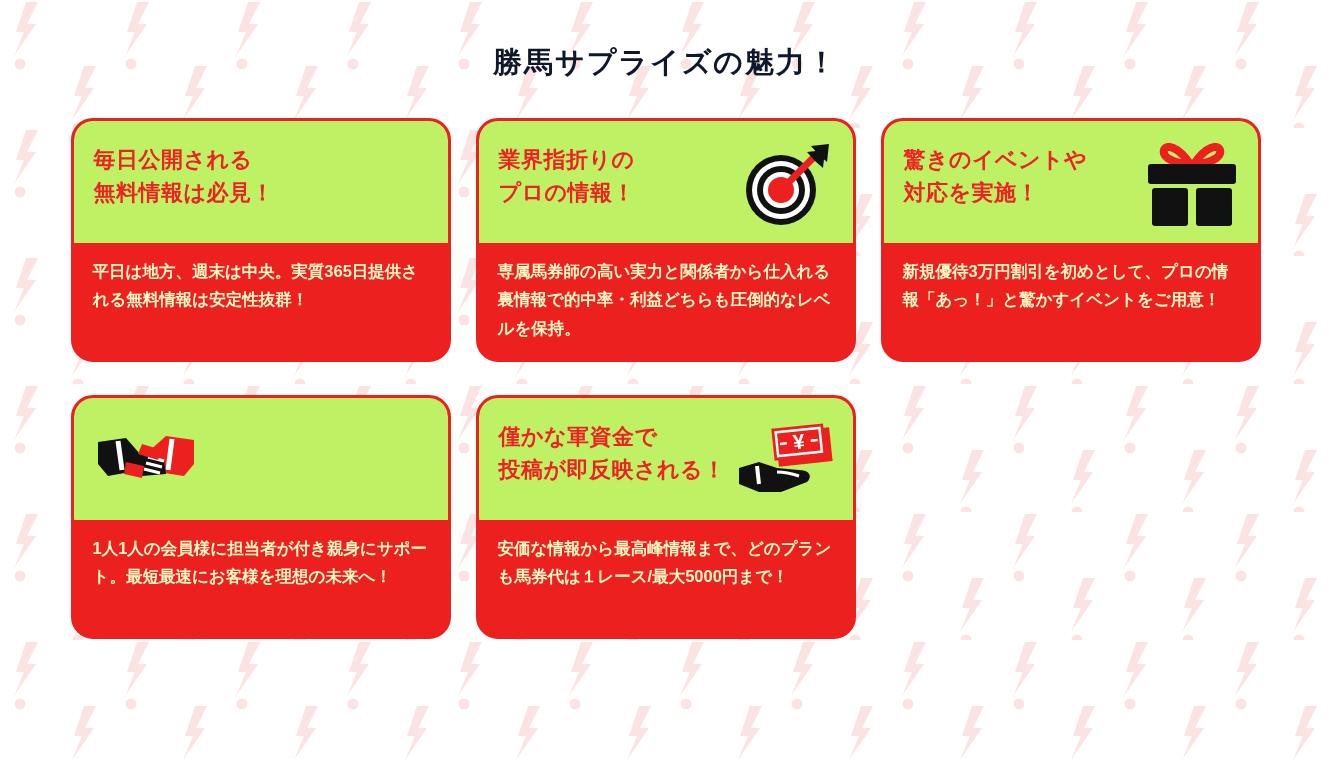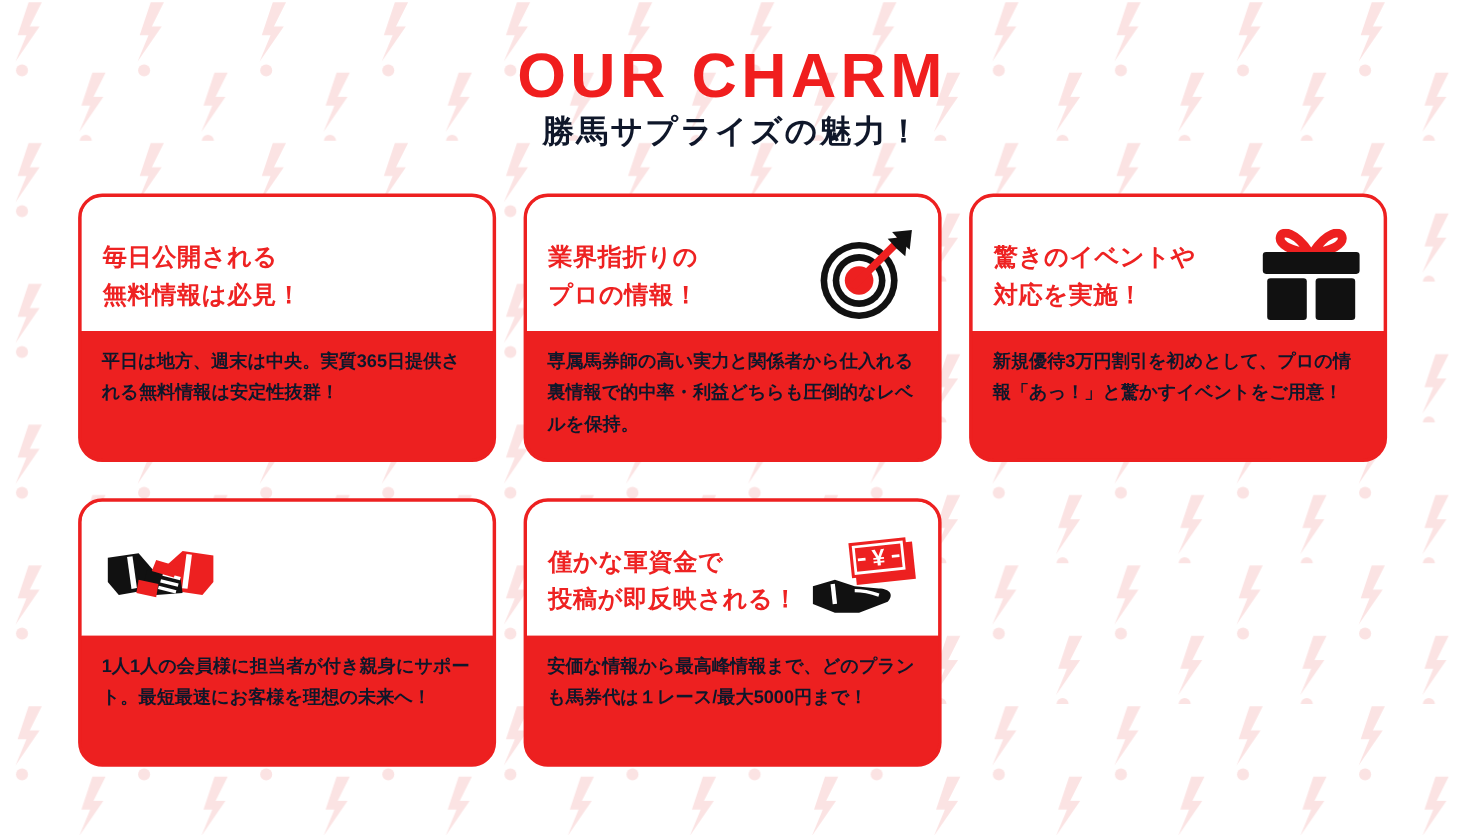--- a/index.html
+++ b/index.html
@@ -54,26 +54,26 @@
     height:244px;
     border:3px solid #ED2020;
     border-radius:22px;
     background:#ED2020;
     overflow:hidden;
     box-sizing:border-box;
     display:flex;
     flex-direction:column;
   }
   .card-head{
-    background:#ffffff;
+    background:#bef264;
     height:122px;
     box-sizing:border-box;
     padding:20px 14px 0 20px;
     display:flex;
-    align-items:center;
+    align-items:flex-start;
     justify-content:space-between;
     border-radius:18px 18px 0 0;
     flex:0 0 auto;
   }
   .card-title{
     color:#EE2222;
     font-weight:bold;
     font-size:22px;
     line-height:1.52;
     letter-spacing:0.5px;
@@ -86,21 +86,21 @@
     width:104px;
     height:88px;
     display:flex;
     align-items:center;
     justify-content:center;
   }
   .card-icon svg{display:block;}
   .card-body{
     flex:1 1 auto;
     background:#ED2020;
-    color:#0f172a;
+    color:#fef9c3;
     font-size:16.5px;
     font-weight:bold;
     line-height:1.72;
     padding:14px 19px 0 19px;
     box-sizing:border-box;
     letter-spacing:0px;
   }
 </style>
 </head>
 <body>
@@ -118,21 +118,20 @@
       </pattern>
     </defs>
     <rect x="0" y="0" width="1331" height="759" fill="#ffffff"></rect>
     <rect x="0" y="0" width="1331" height="759" fill="url(#bolt-pat)"></rect>
   </svg>
 </div>
 
 <div id="page">
 
   <div class="header">
-    <div class="header-en">OUR CHARM</div>
     <div class="header-jp">勝馬サプライズの魅力！</div>
   </div>
 
   <div class="grid">
 
     <div class="card">
       <div class="card-head">
         <div class="card-title">毎日公開される
 無料情報は必見！</div>
       </div>

